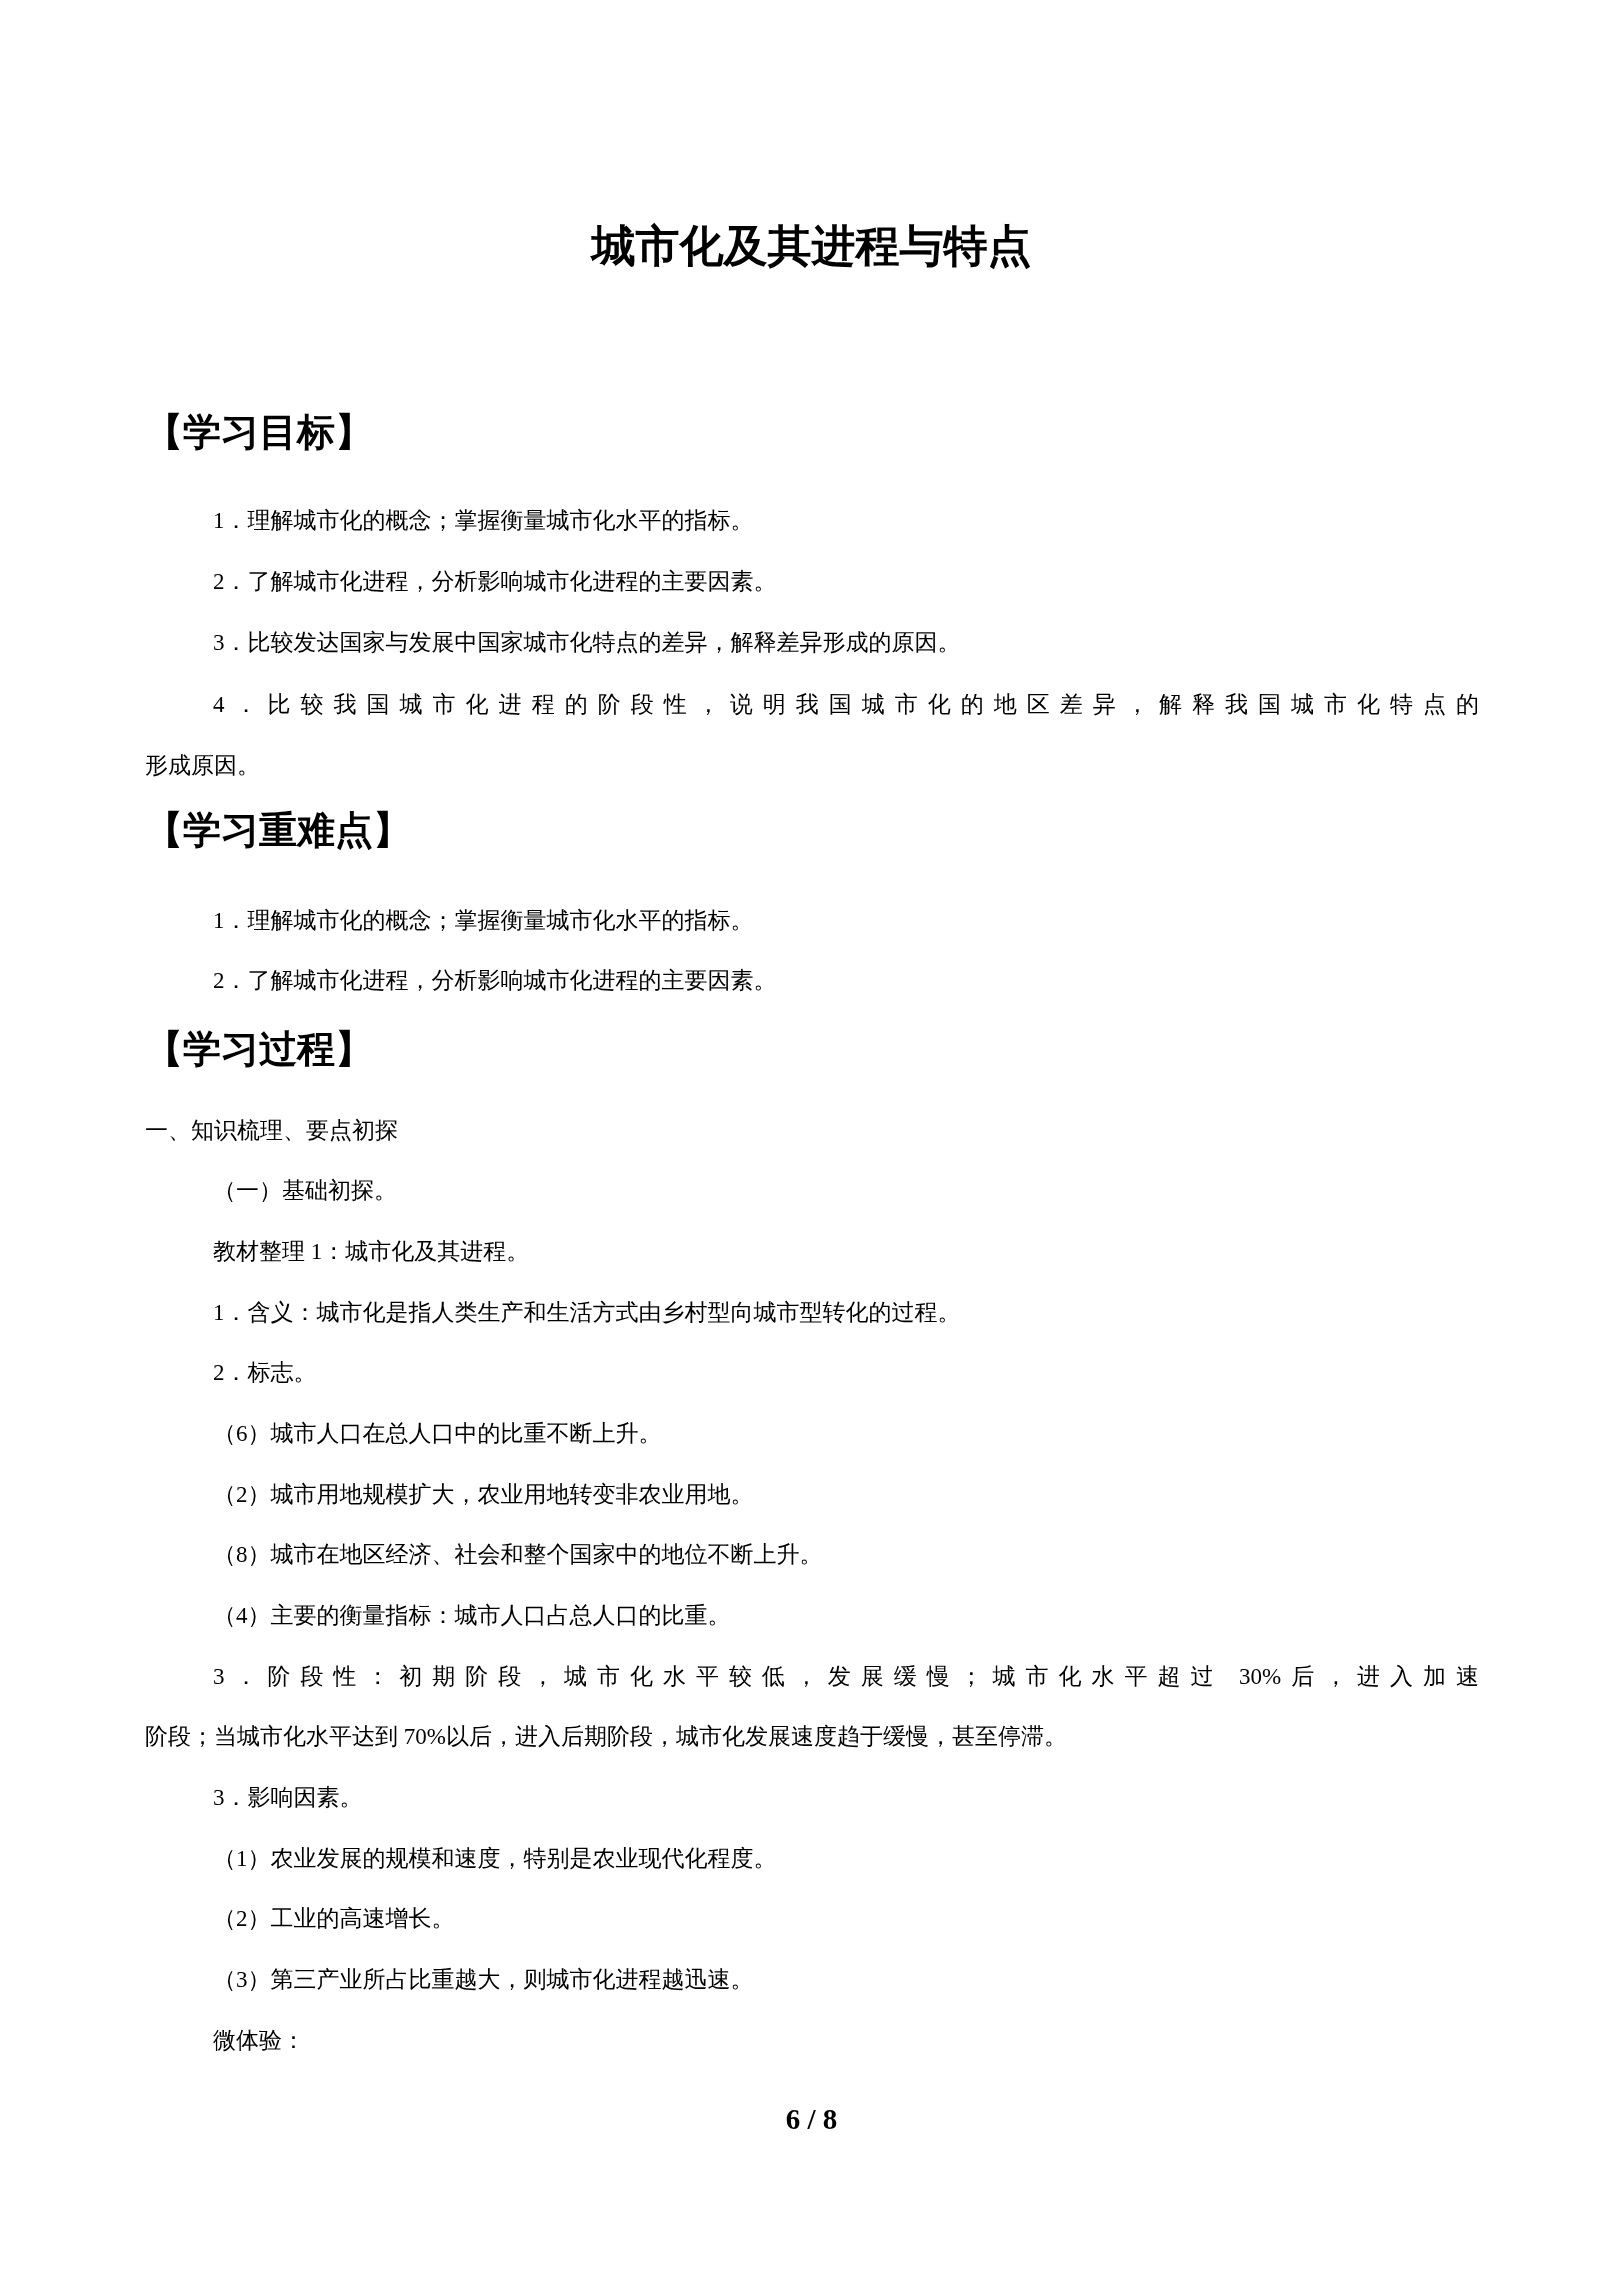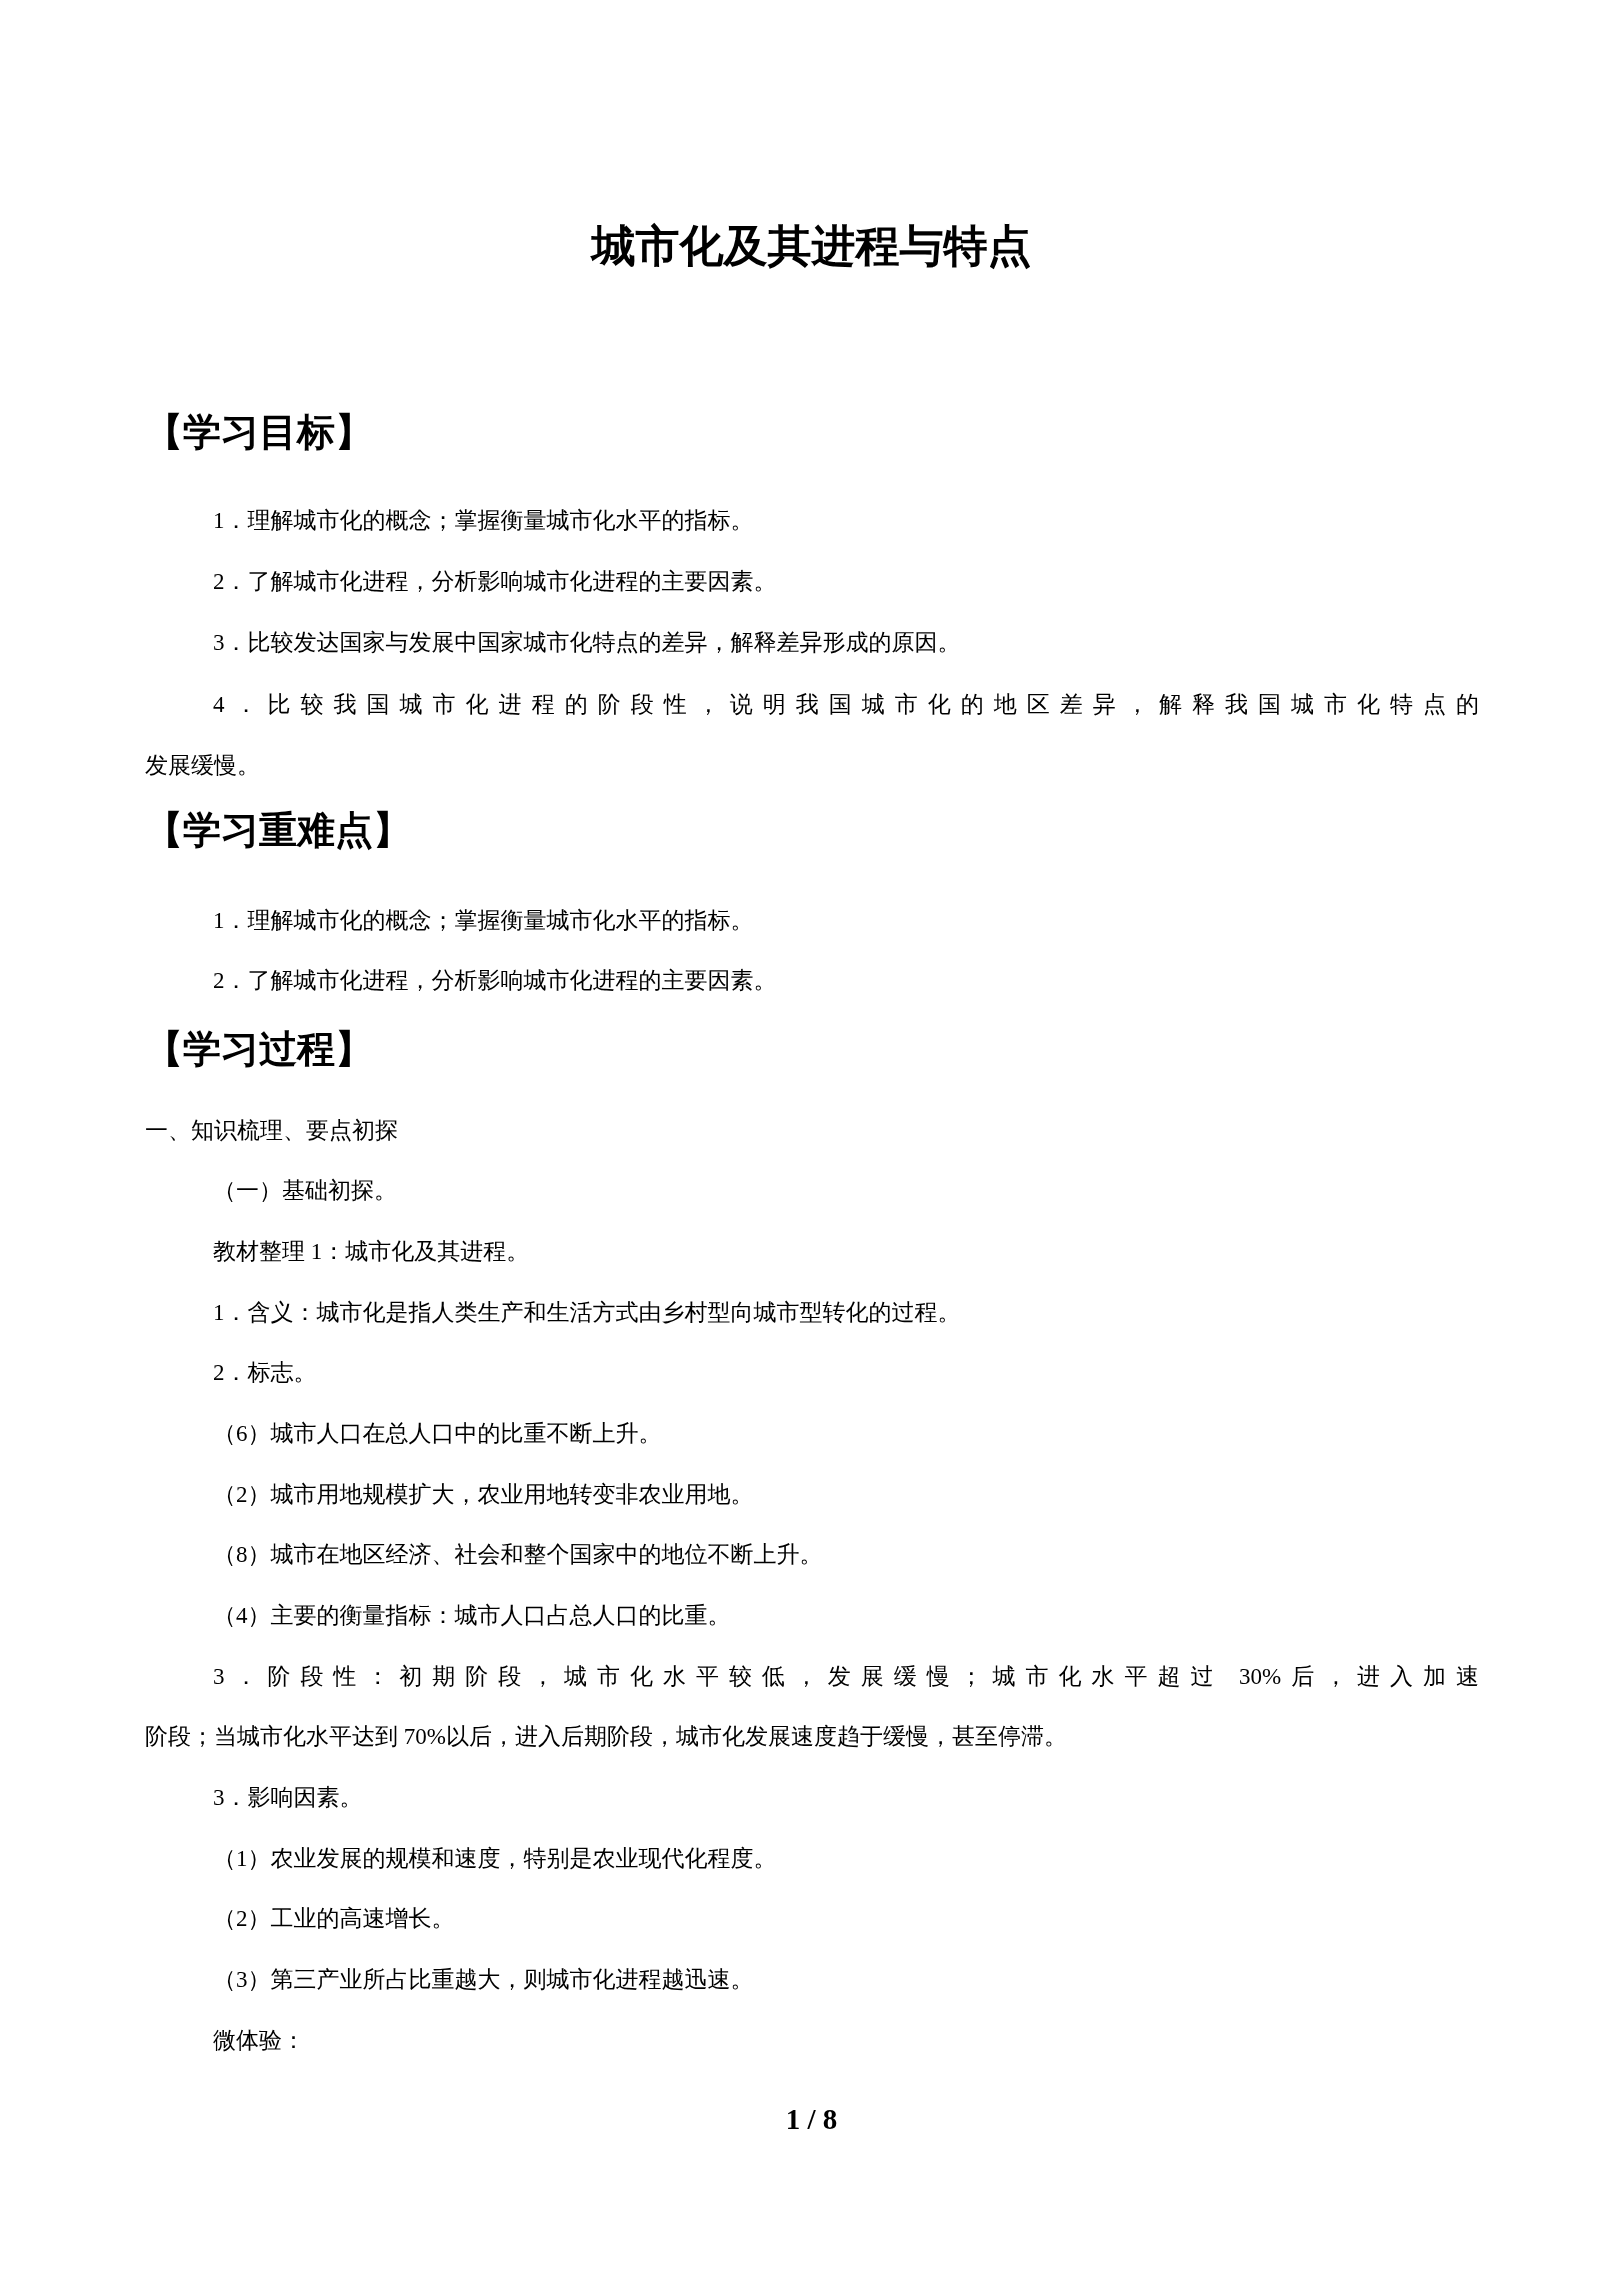--- a/index.html
+++ b/index.html
@@ -66,21 +66,21 @@
 
 <div class="page">
   <div class="doc-title">城市化及其进程与特点</div>
 
   <div id="lines-container">
       <div class="line kind-heading" style="top: 402px;">【学习目标】</div>
       <div class="line kind-item" style="top: 490px;">1．理解城市化的概念；掌握衡量城市化水平的指标。</div>
       <div class="line kind-item" style="top: 551px;">2．了解城市化进程，分析影响城市化进程的主要因素。</div>
       <div class="line kind-item" style="top: 612px;">3．比较发达国家与发展中国家城市化特点的差异，解释差异形成的原因。</div>
       <div class="line kind-item-fill" style="top: 674px;">4．比较我国城市化进程的阶段性，说明我国城市化的地区差异，解释我国城市化特点的</div>
-      <div class="line kind-cont" style="top: 735px;">发展缓慢。</div>
+      <div class="line kind-cont" style="top: 735px;">形成原因。</div>
       <div class="line kind-heading" style="top: 800px;">【学习重难点】</div>
       <div class="line kind-item" style="top: 890px;">1．理解城市化的概念；掌握衡量城市化水平的指标。</div>
       <div class="line kind-item" style="top: 950px;">2．了解城市化进程，分析影响城市化进程的主要因素。</div>
       <div class="line kind-heading" style="top: 1019px;">【学习过程】</div>
       <div class="line kind-plain" style="top: 1100px;">一、知识梳理、要点初探</div>
       <div class="line kind-item" style="top: 1160px;">（一）基础初探。</div>
       <div class="line kind-item" style="top: 1221px;">教材整理 1：城市化及其进程。</div>
       <div class="line kind-item" style="top: 1282px;">1．含义：城市化是指人类生产和生活方式由乡村型向城市型转化的过程。</div>
       <div class="line kind-item" style="top: 1342px;">2．标志。</div>
       <div class="line kind-item" style="top: 1403px;">（6）城市人口在总人口中的比重不断上升。</div>
@@ -89,15 +89,15 @@
       <div class="line kind-item" style="top: 1585px;">（4）主要的衡量指标：城市人口占总人口的比重。</div>
       <div class="line kind-item-fill" style="top: 1646px;">3．阶段性：初期阶段，城市化水平较低，发展缓慢；城市化水平超过 30%后，进入加速</div>
       <div class="line kind-cont" style="top: 1706px;">阶段；当城市化水平达到 70%以后，进入后期阶段，城市化发展速度趋于缓慢，甚至停滞。</div>
       <div class="line kind-item" style="top: 1767px;">3．影响因素。</div>
       <div class="line kind-item" style="top: 1828px;">（1）农业发展的规模和速度，特别是农业现代化程度。</div>
       <div class="line kind-item" style="top: 1888px;">（2）工业的高速增长。</div>
       <div class="line kind-item" style="top: 1949px;">（3）第三产业所占比重越大，则城市化进程越迅速。</div>
       <div class="line kind-item" style="top: 2010px;">微体验：</div>
     </div>
 
-  <div class="page-footer">1 / 8</div>
+  <div class="page-footer">6 / 8</div>
 </div>
 
 
 </body></html>

